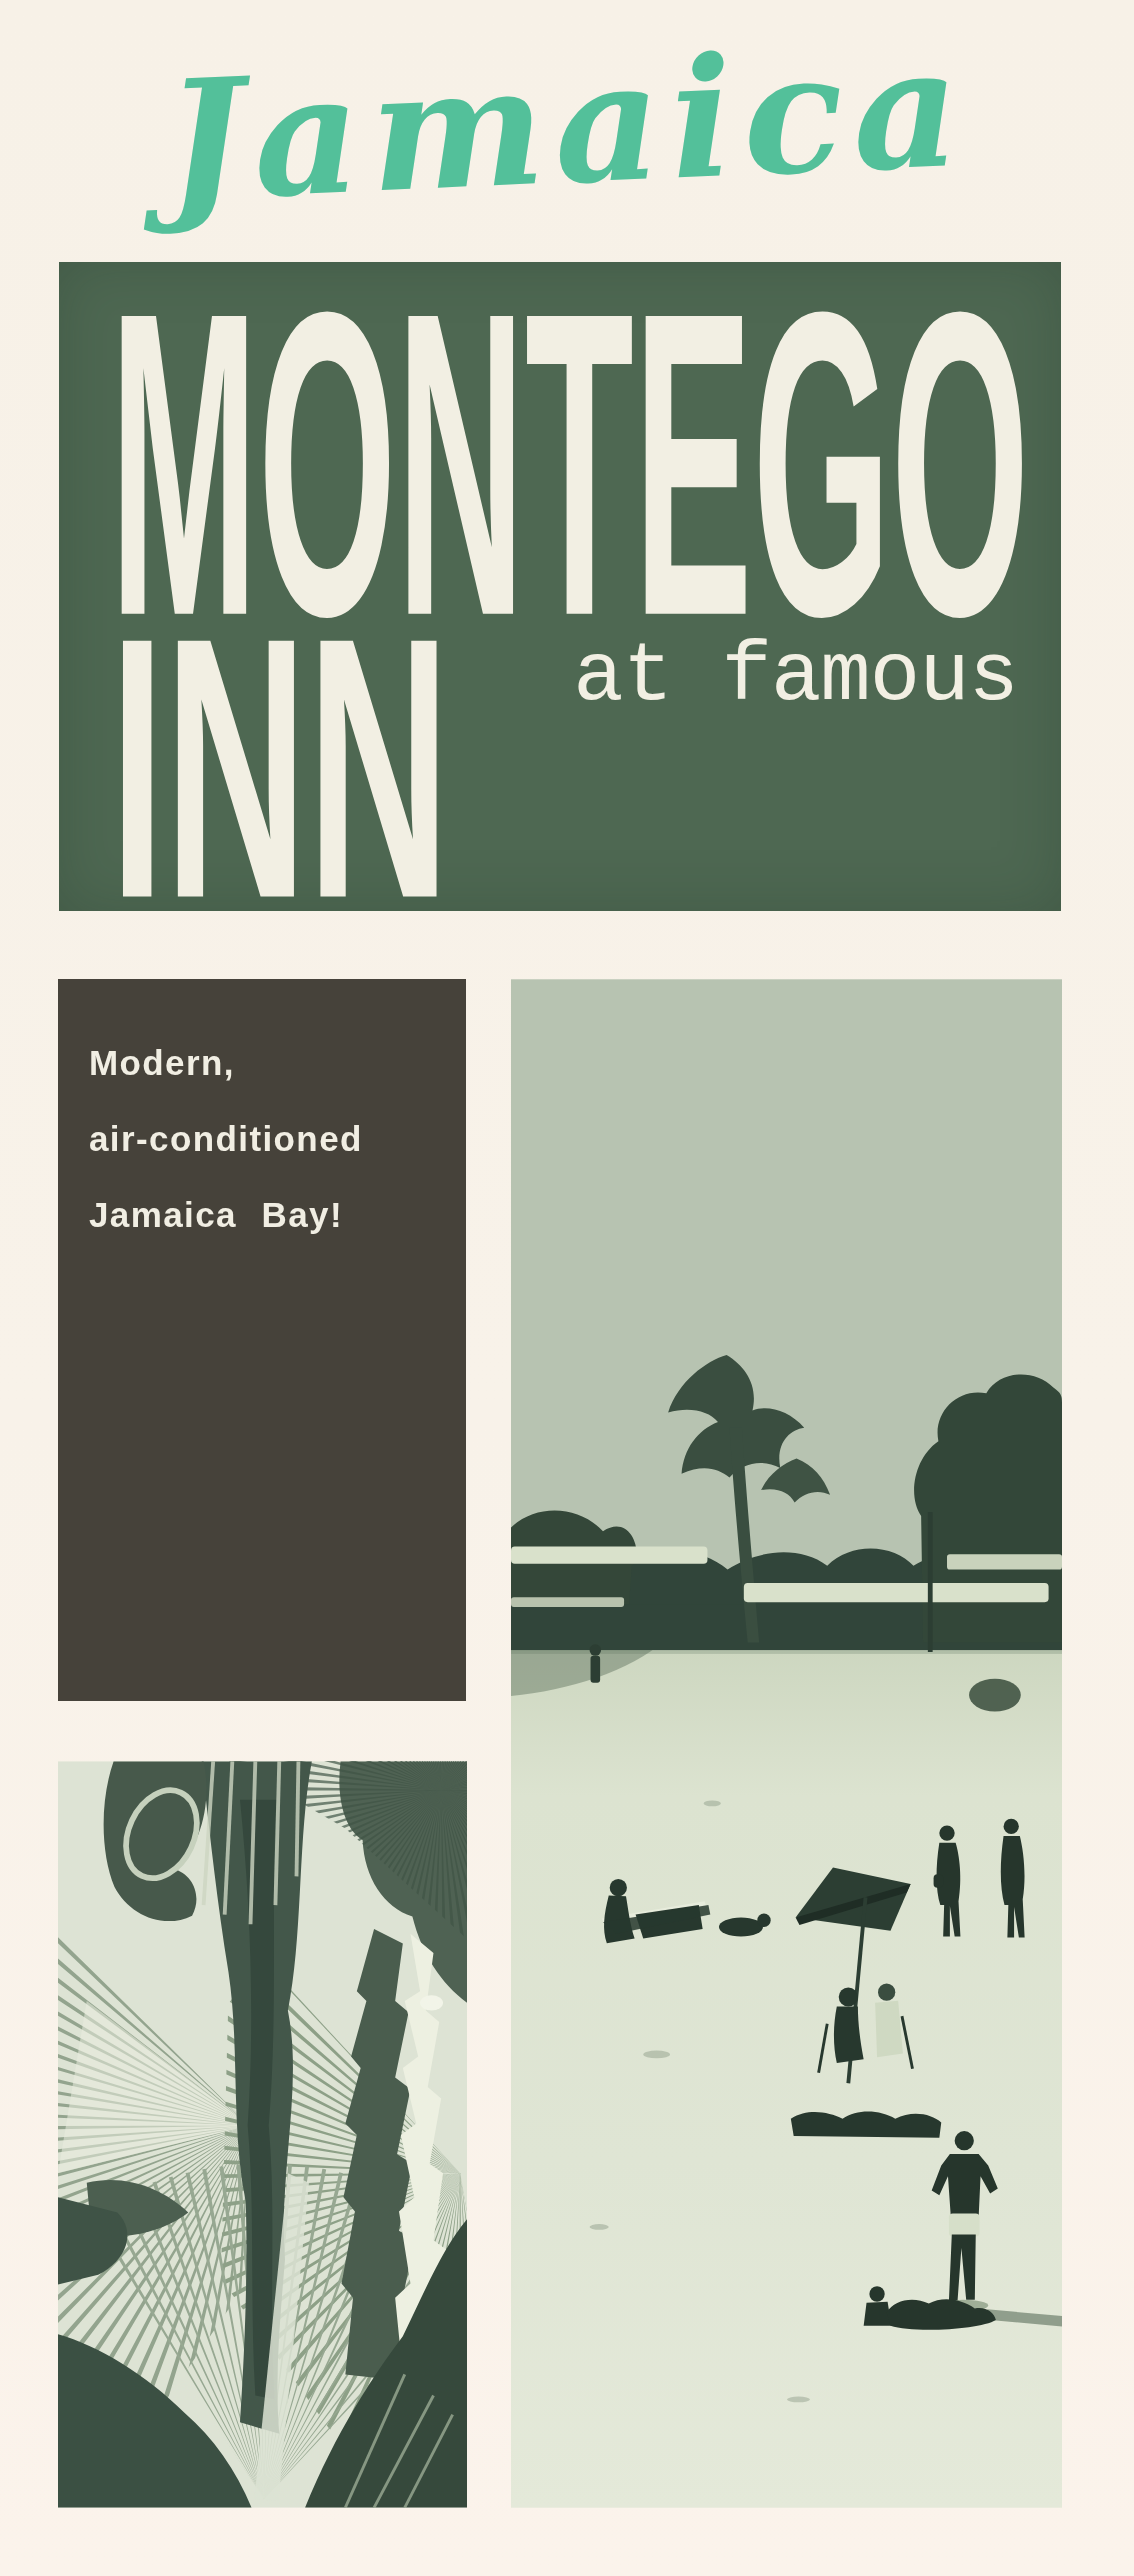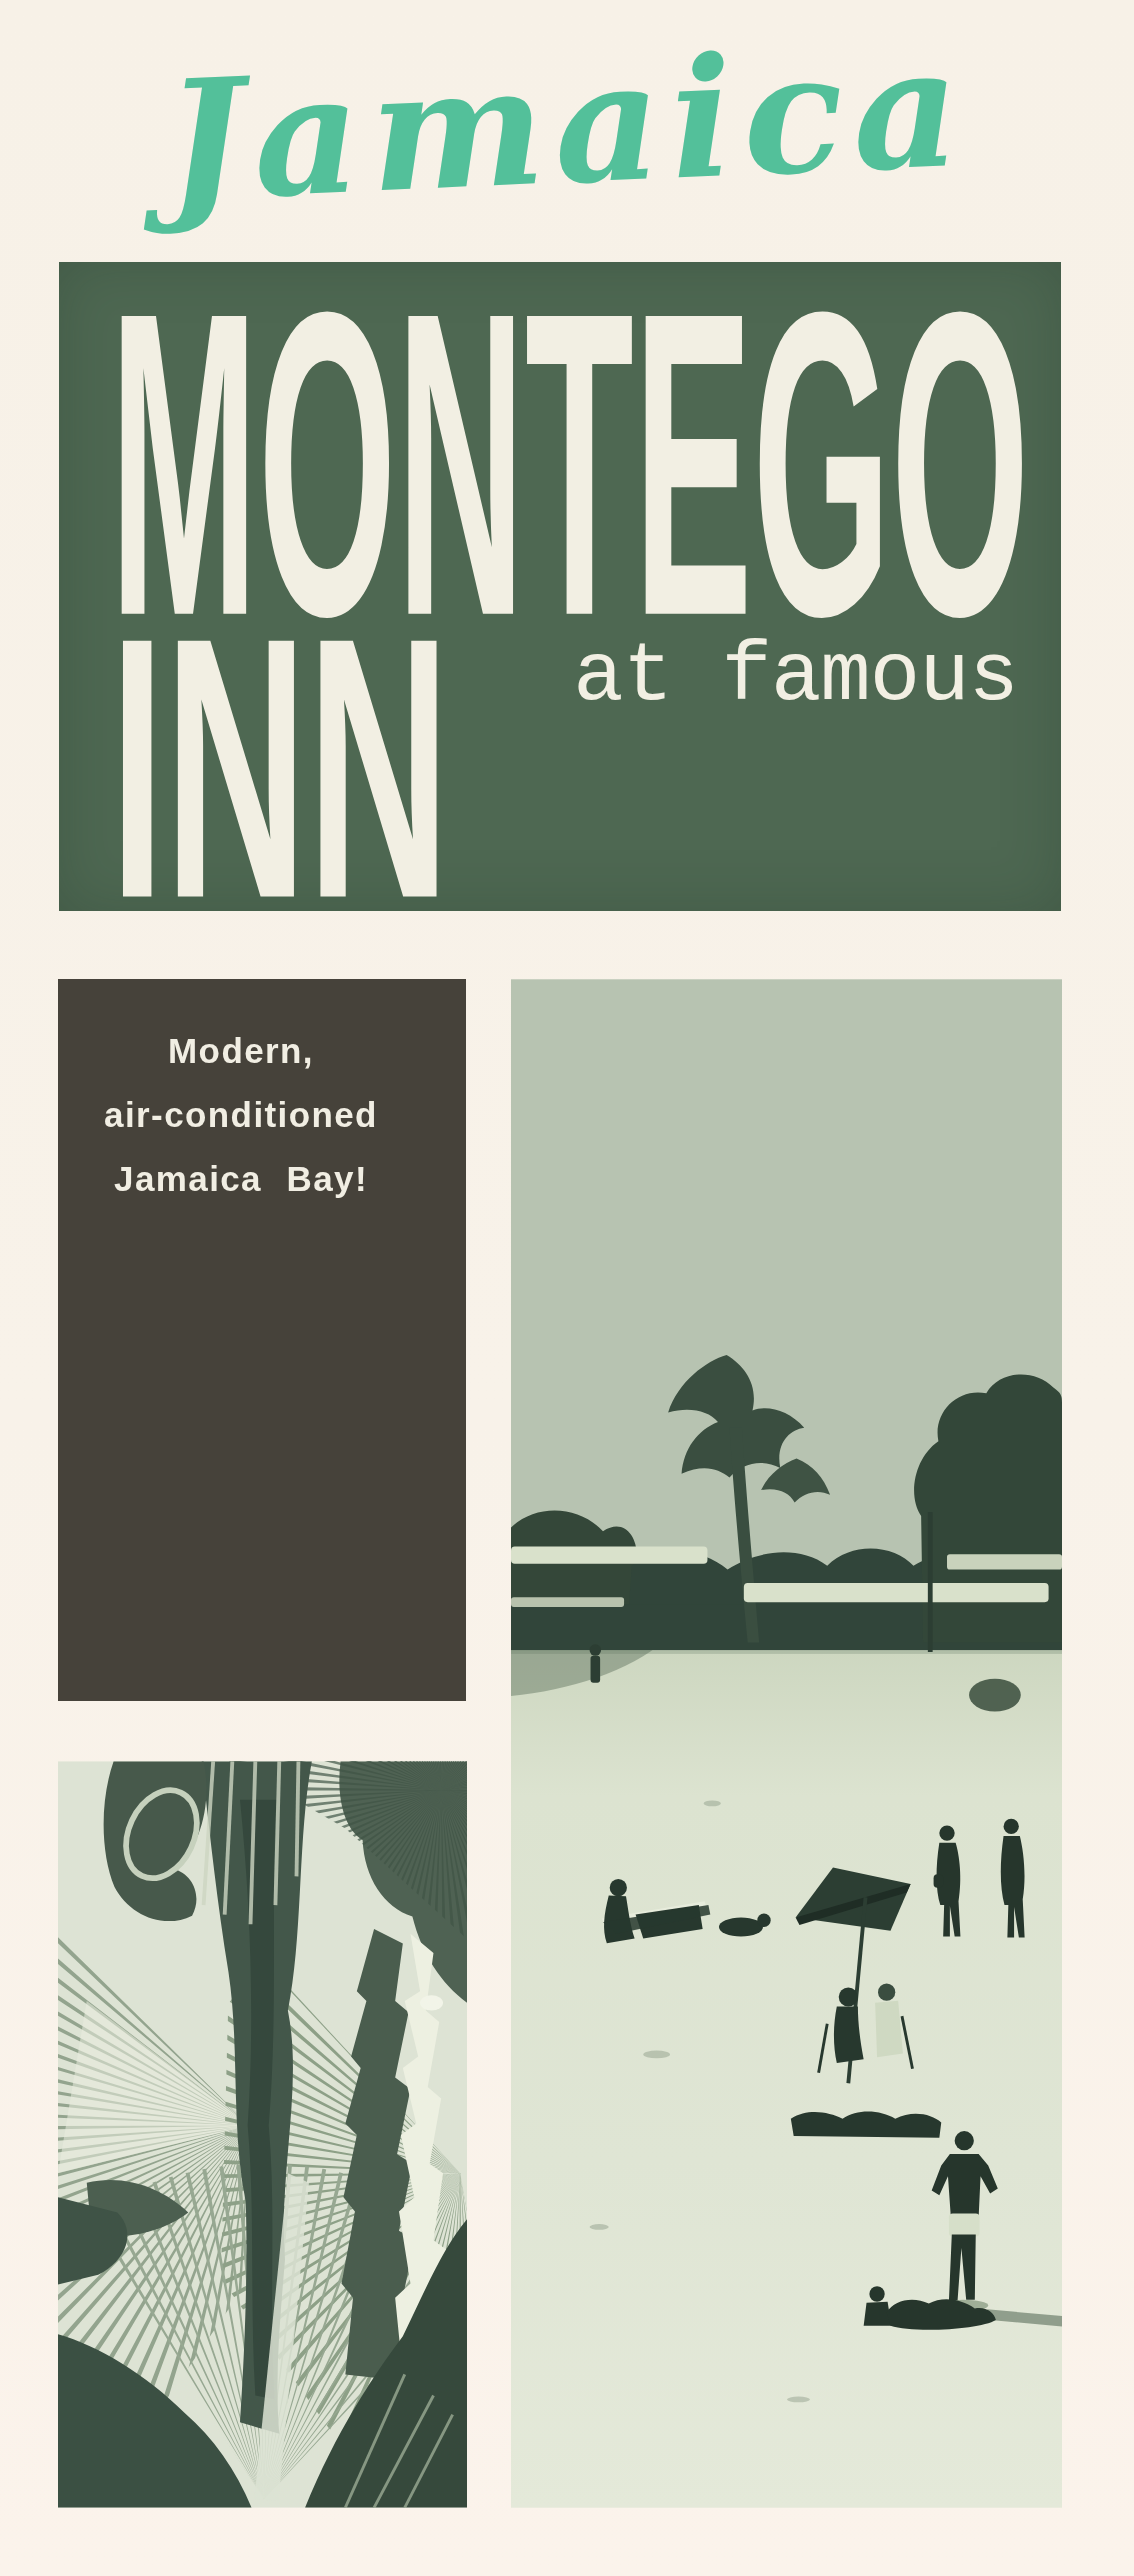--- a/index.html
+++ b/index.html
@@ -46,25 +46,25 @@
   .subtitle .line1{display:block;padding-left:15.3px;}
   .subtitle .line2{display:block;}
   
   .tagline-panel{
     position:absolute;left:58px;top:979px;width:408px;height:722px;
     background:#46423a;
     box-sizing:border-box;
     padding:40px 61px 0 19px;
   }
   .tagline-panel p{
-    margin:0;
+    margin:12px;
     color:#f1eee3;
     font-size:35px;line-height:64px;
     font-weight:bold;
-    text-align:center;
+    text-align:left;
     letter-spacing:1.4px;
     word-spacing:13.4px;
     white-space:nowrap;
   }
   
   .photo{position:absolute;margin:0;padding:0;}
   .photo svg{display:block;}
   .photo-beach{left:511px;top:979px;width:551px;height:1529px;}
   .photo-palms{left:58px;top:1761px;width:409px;height:747px;}
 </style>

